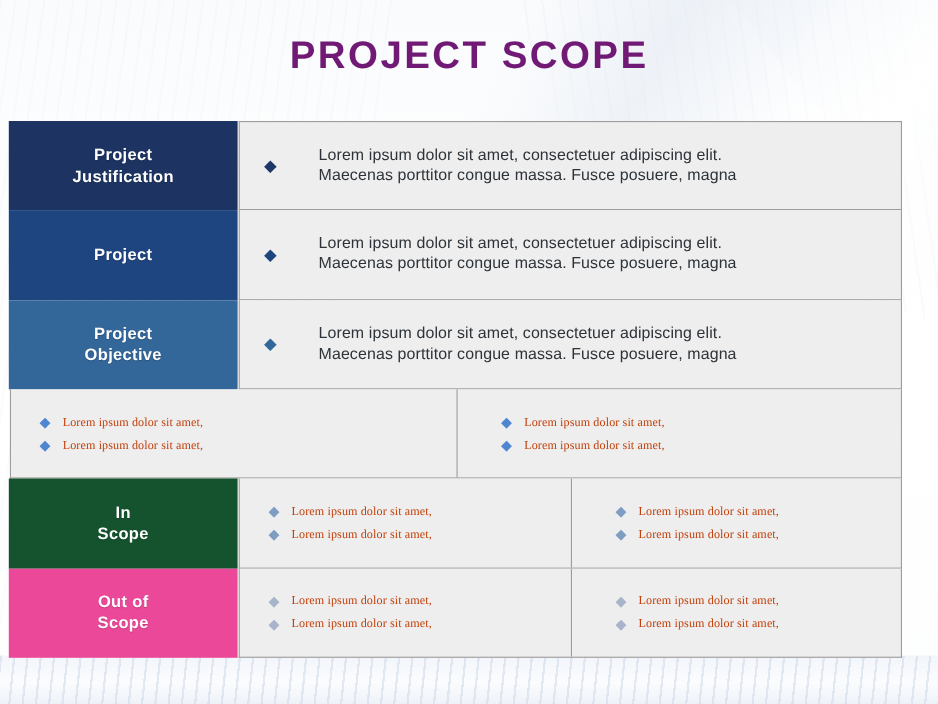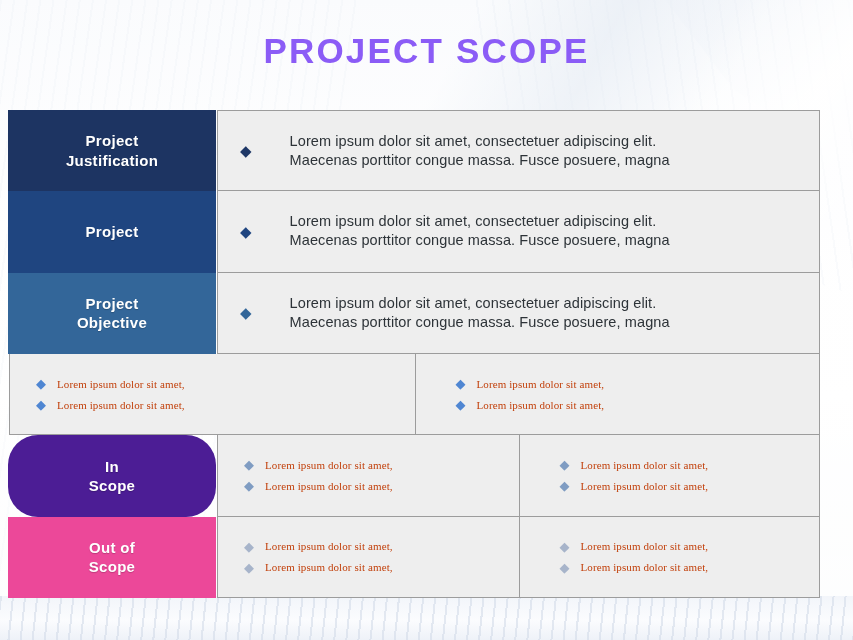--- a/index.html
+++ b/index.html
@@ -74,21 +74,21 @@
   
   .title {
     position: absolute;
     left: 0;
     top: 31px;
     width: 853px;
     text-align: center;
     font-size: 35px;
     font-weight: bold;
     letter-spacing: 2.2px;
-    color: #8b5cf6;
+    color: #701a75;
     white-space: nowrap;
   }
 
   
   .scope-table {
     position: absolute;
     left: 8px;
     top: 110px;
     width: 812px;
     height: 488px;
@@ -274,21 +274,21 @@
               </div>
               <div class="bullet-line">
                 <span class="bullet" style="color: rgb(79, 134, 210);">◆</span>
                 <span class="btext">Lorem ipsum dolor sit amet,</span>
               </div>
             </div>
           </div>
         </div>
       </div>
       <div class="row">
-        <div class="label-cell" style="background: #4c1d95; border-radius: 30px;">
+        <div class="label-cell" style="background: #14532d;">
           <div>
             <div>In</div>
             <div>Scope</div>
           </div>
         </div>
         <div class="content-cell">
           <div class="cols">
             <div class="col">
               <div class="bullet-line">
                 <span class="bullet" style="color: rgb(127, 156, 194);">◆</span>

